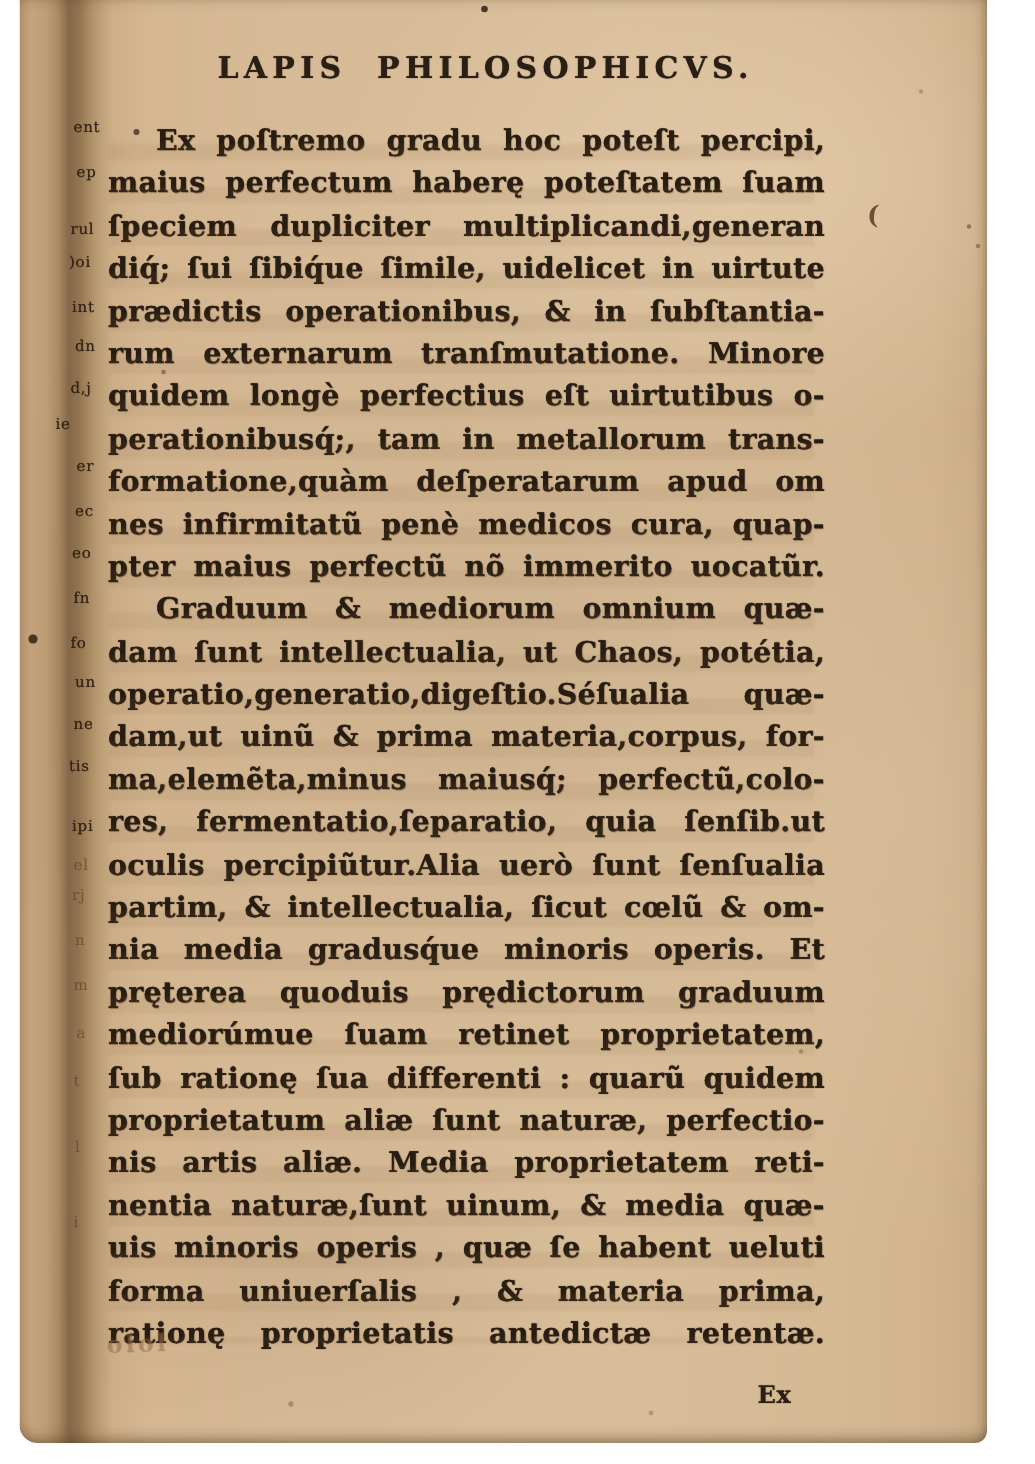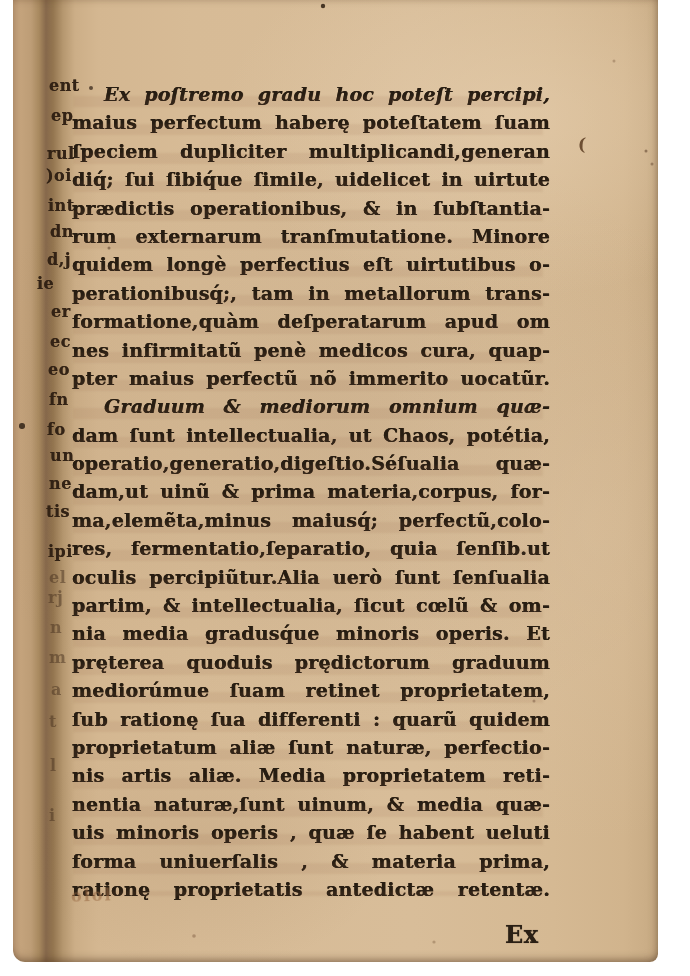--- a/index.html
+++ b/index.html
@@ -40,32 +40,32 @@
   .textblock{
     position:absolute;left:59px;top:80px;width:478px;
     font-size:19px;font-weight:bold;color:#271d12;
     text-shadow:0 0 0.6px rgba(40,26,12,0.9), 0.5px 0.4px 0.6px rgba(55,35,18,0.35);
     letter-spacing:0.2px;
   }
   .line{
     height:28.4px;line-height:28.4px;white-space:nowrap;
     text-align:justify;text-align-last:justify;overflow:visible;
   }
-  .line.indent{padding-left:32px;font-style:italic;}
+  .line.indent{padding-left:32px;}
   .frag{
-    position:absolute;font-size:16px;font-weight:bold;color:rgba(48,32,19,0.88);
+    position:absolute;font-size:10px;font-weight:normal;color:rgba(48,32,19,0.88);
     line-height:12px;letter-spacing:0.5px;text-shadow:0 0 0.5px rgba(48,32,19,0.8);
   }
   .frag.faint{color:rgba(70,48,30,0.5);text-shadow:none;}
   .margin-mark{
     position:absolute;left:565px;top:134px;font-size:17px;color:#6d4f33;
     font-weight:bold;transform:rotate(4deg);
   }
   .catchword{
-    position:absolute;left:492px;top:920px;font-size:24px;font-weight:bold;color:#2a1f14;
+    position:absolute;left:492px;top:920px;font-size:16px;font-weight:bold;color:#2a1f14;
     letter-spacing:0.5px;text-shadow:0 0 0.7px #2a1f14;
   }
   .bleedthrough{
     position:absolute;left:58px;top:886px;font-size:16px;font-weight:bold;
     color:rgba(151,104,66,0.55);letter-spacing:2px;transform:rotate(-2deg);
     filter:blur(0.4px);
   }
   .specks{
     position:absolute;left:0;top:0;width:2px;height:2px;border-radius:50%;
     background:transparent;pointer-events:none;
@@ -107,20 +107,21 @@
   <span class="frag" style="left:35px;top:546px">ipi</span>
   <span class="frag faint" style="left:36px;top:572px">el</span>
   <span class="frag faint" style="left:35px;top:592px">rj</span>
   <span class="frag faint" style="left:37px;top:622px">n</span>
   <span class="frag faint" style="left:36px;top:652px">m</span>
   <span class="frag faint" style="left:38px;top:684px">a</span>
   <span class="frag faint" style="left:36px;top:716px">t</span>
   <span class="frag faint" style="left:37px;top:760px">l</span>
   <span class="frag faint" style="left:36px;top:810px">i</span>
 
+  <div class="running-title">LAPIS PHILOSOPHICVS.</div>
 
   <div class="textblock">
     <div class="line indent">Ex poſtremo gradu hoc poteſt percipi,</div>
     <div class="line">maius perfectum haberę poteſtatem ſuam</div>
     <div class="line">ſpeciem dupliciter multiplicandi,generan</div>
     <div class="line">diq́; ſui ſibiq́ue ſimile, uidelicet in uirtute</div>
     <div class="line">prædictis operationibus, &amp; in ſubſtantia-</div>
     <div class="line">rum externarum tranſmutatione. Minore</div>
     <div class="line">quidem longè perfectius eſt uirtutibus o-</div>
     <div class="line">perationibusq́;, tam in metallorum trans-</div>

